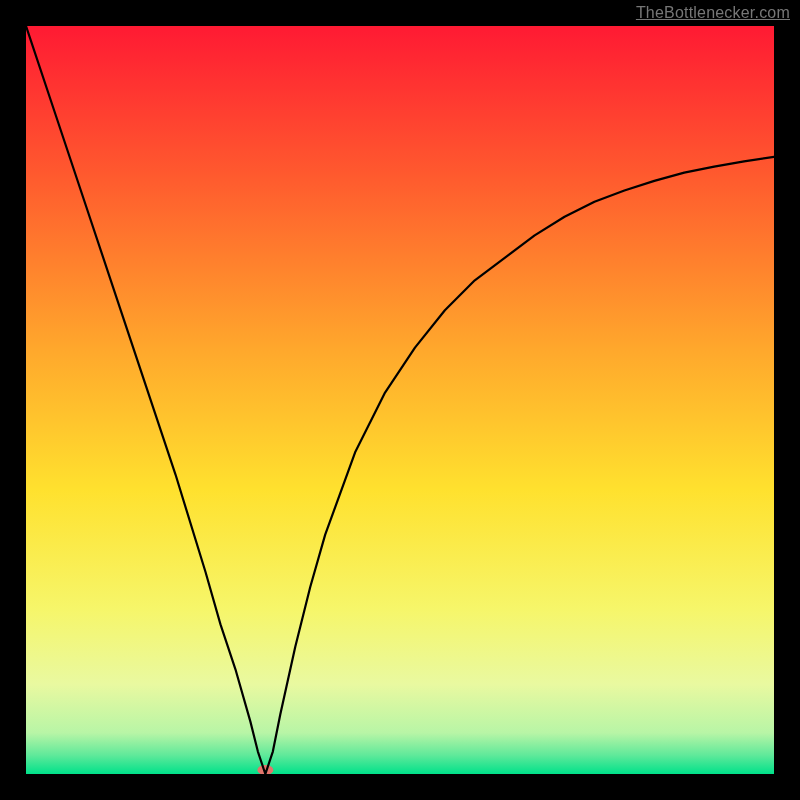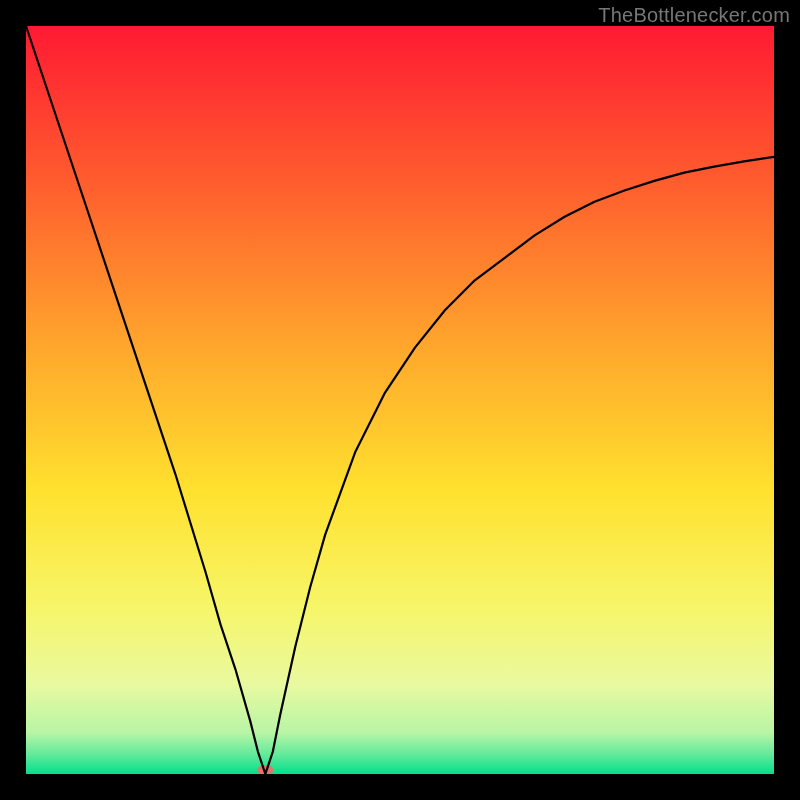--- a/index.html
+++ b/index.html
@@ -17,23 +17,24 @@
     top: 26px;
     width: 748px;
     height: 748px;
     background: #000;
   }
   .watermark {
     position: absolute;
     top: 4px;
     right: 10px;
     color: #777;
-    font-size: 20px;
+    font-size: 16px;
     font-weight: 500;
     letter-spacing: 0.2px;
+    text-decoration: underline;
   }
 </style>
 </head>
 <body>
 
 <div class="frame">
   <svg id="chart-svg" width="748" height="748" viewBox="0 0 748 748">
     <defs>
       <linearGradient id="bg-grad" x1="0" y1="0" x2="0" y2="1">
           <stop offset="0%" stop-color="#ff1a33"></stop>

